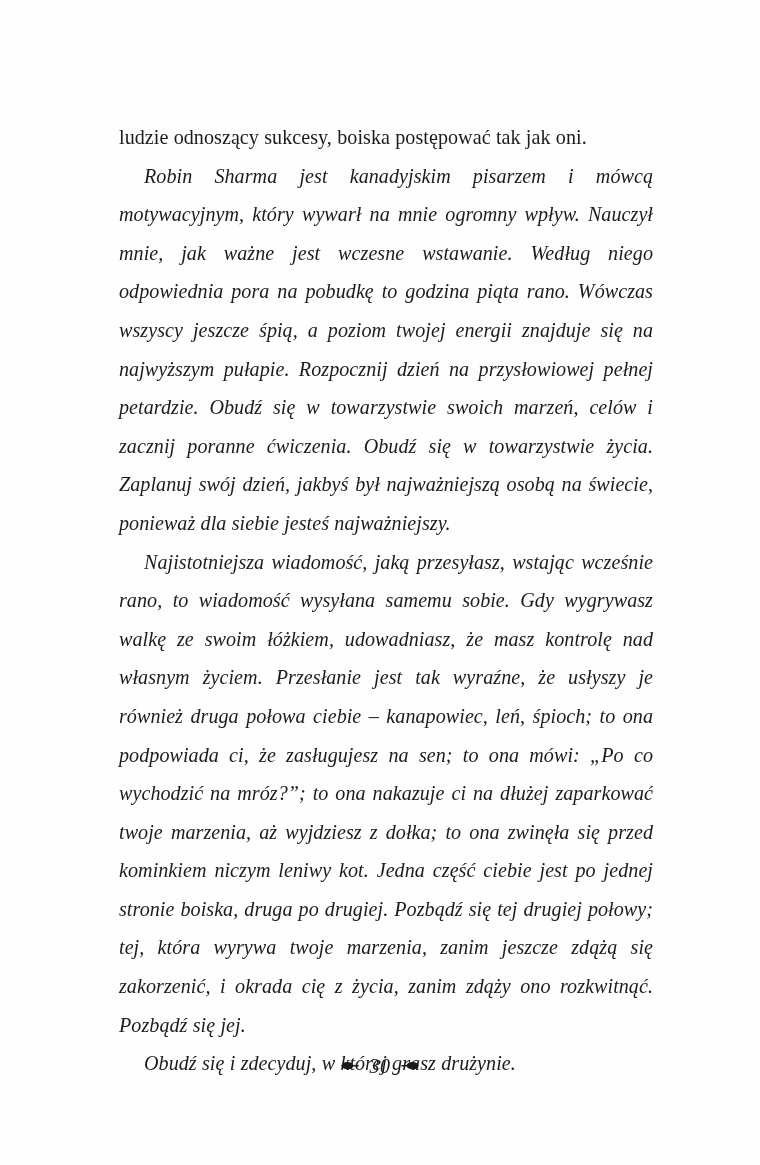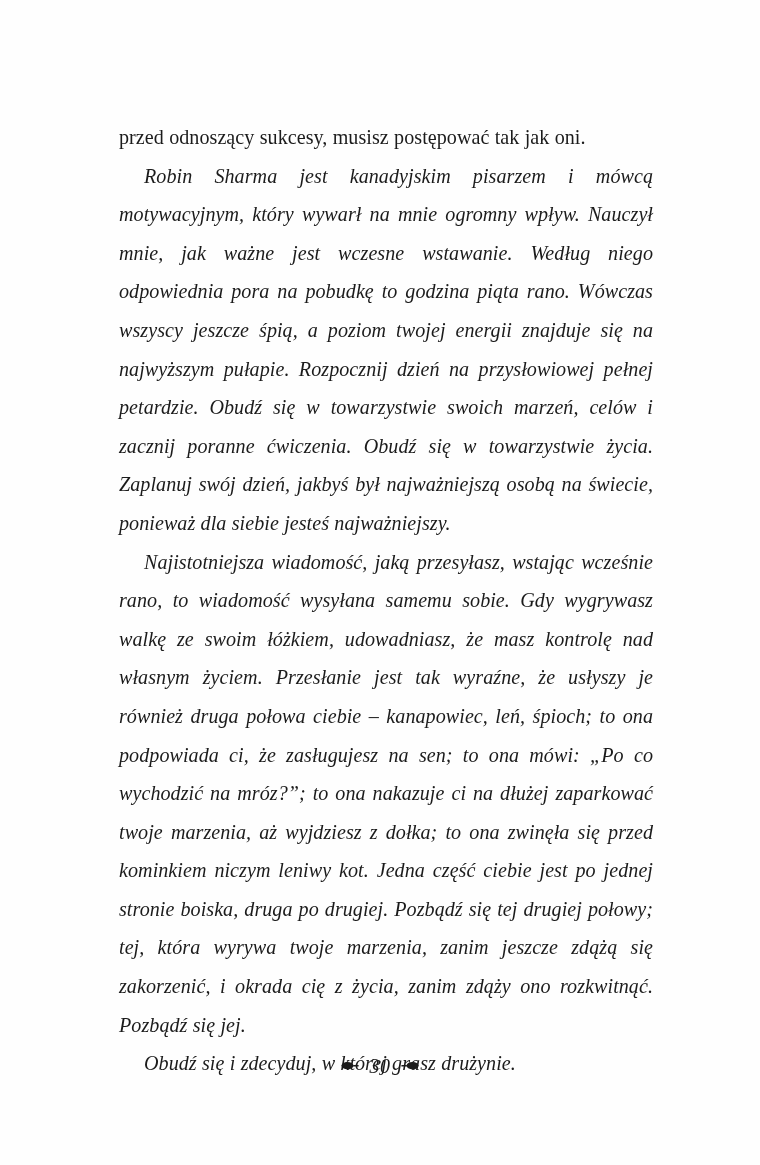--- a/index.html
+++ b/index.html
@@ -89,21 +89,21 @@
   }
   .ornament svg { display: block; }
 </style>
 </head>
 <body>
 
 <div class="page">
 
   <div class="text-block">
 
-    <p class="para cont">przed odnoszący sukcesy, musisz postępować tak jak oni.</p>
+    <p class="para cont">ludzie odnoszący sukcesy, boiska postępować tak jak oni.</p>
 
     <p class="para indent">Robin Sharma jest kanadyjskim pisarzem i mówcą motywacyjnym, który wywarł na mnie ogromny wpływ. Nauczył mnie, jak ważne jest wczesne wstawanie. Według niego odpowiednia pora na pobudkę to godzina piąta rano. Wówczas wszyscy jeszcze śpią, a poziom twojej energii znajduje się na najwyższym pułapie. Rozpocznij dzień na przysłowiowej pełnej petardzie. Obudź się w towarzystwie swoich marzeń, celów i zacznij poranne ćwiczenia. Obudź się w towarzystwie życia. Zaplanuj swój dzień, jakbyś był najważniejszą osobą na świecie, ponieważ dla siebie jesteś najważniejszy.</p>
 
     <p class="para indent">Najistotniejsza wiadomość, jaką przesyłasz, wstając wcześnie rano, to wiadomość wysyłana samemu sobie. Gdy wygrywasz walkę ze swoim łóżkiem, udowadniasz, że masz kontrolę nad własnym życiem. Przesłanie jest tak wyraźne, że usłyszy je również druga połowa ciebie – kanapowiec, leń, śpioch; to ona podpowiada ci, że zasługujesz na sen; to ona mówi: „Po co wychodzić na mróz?”; to ona nakazuje ci na dłużej zaparkować twoje marzenia, aż wyjdziesz z dołka; to ona zwinęła się przed kominkiem niczym leniwy kot. Jedna część ciebie jest po jednej stronie boiska, druga po drugiej. Pozbądź się tej drugiej połowy; tej, która wyrywa twoje marzenia, zanim jeszcze zdążą się zakorzenić, i okrada cię z życia, zanim zdąży ono rozkwitnąć. Pozbądź się jej.</p>
 
     <p class="para indent">Obudź się i zdecyduj, w której grasz drużynie.</p>
 
   </div>
 
   <div class="folio">

